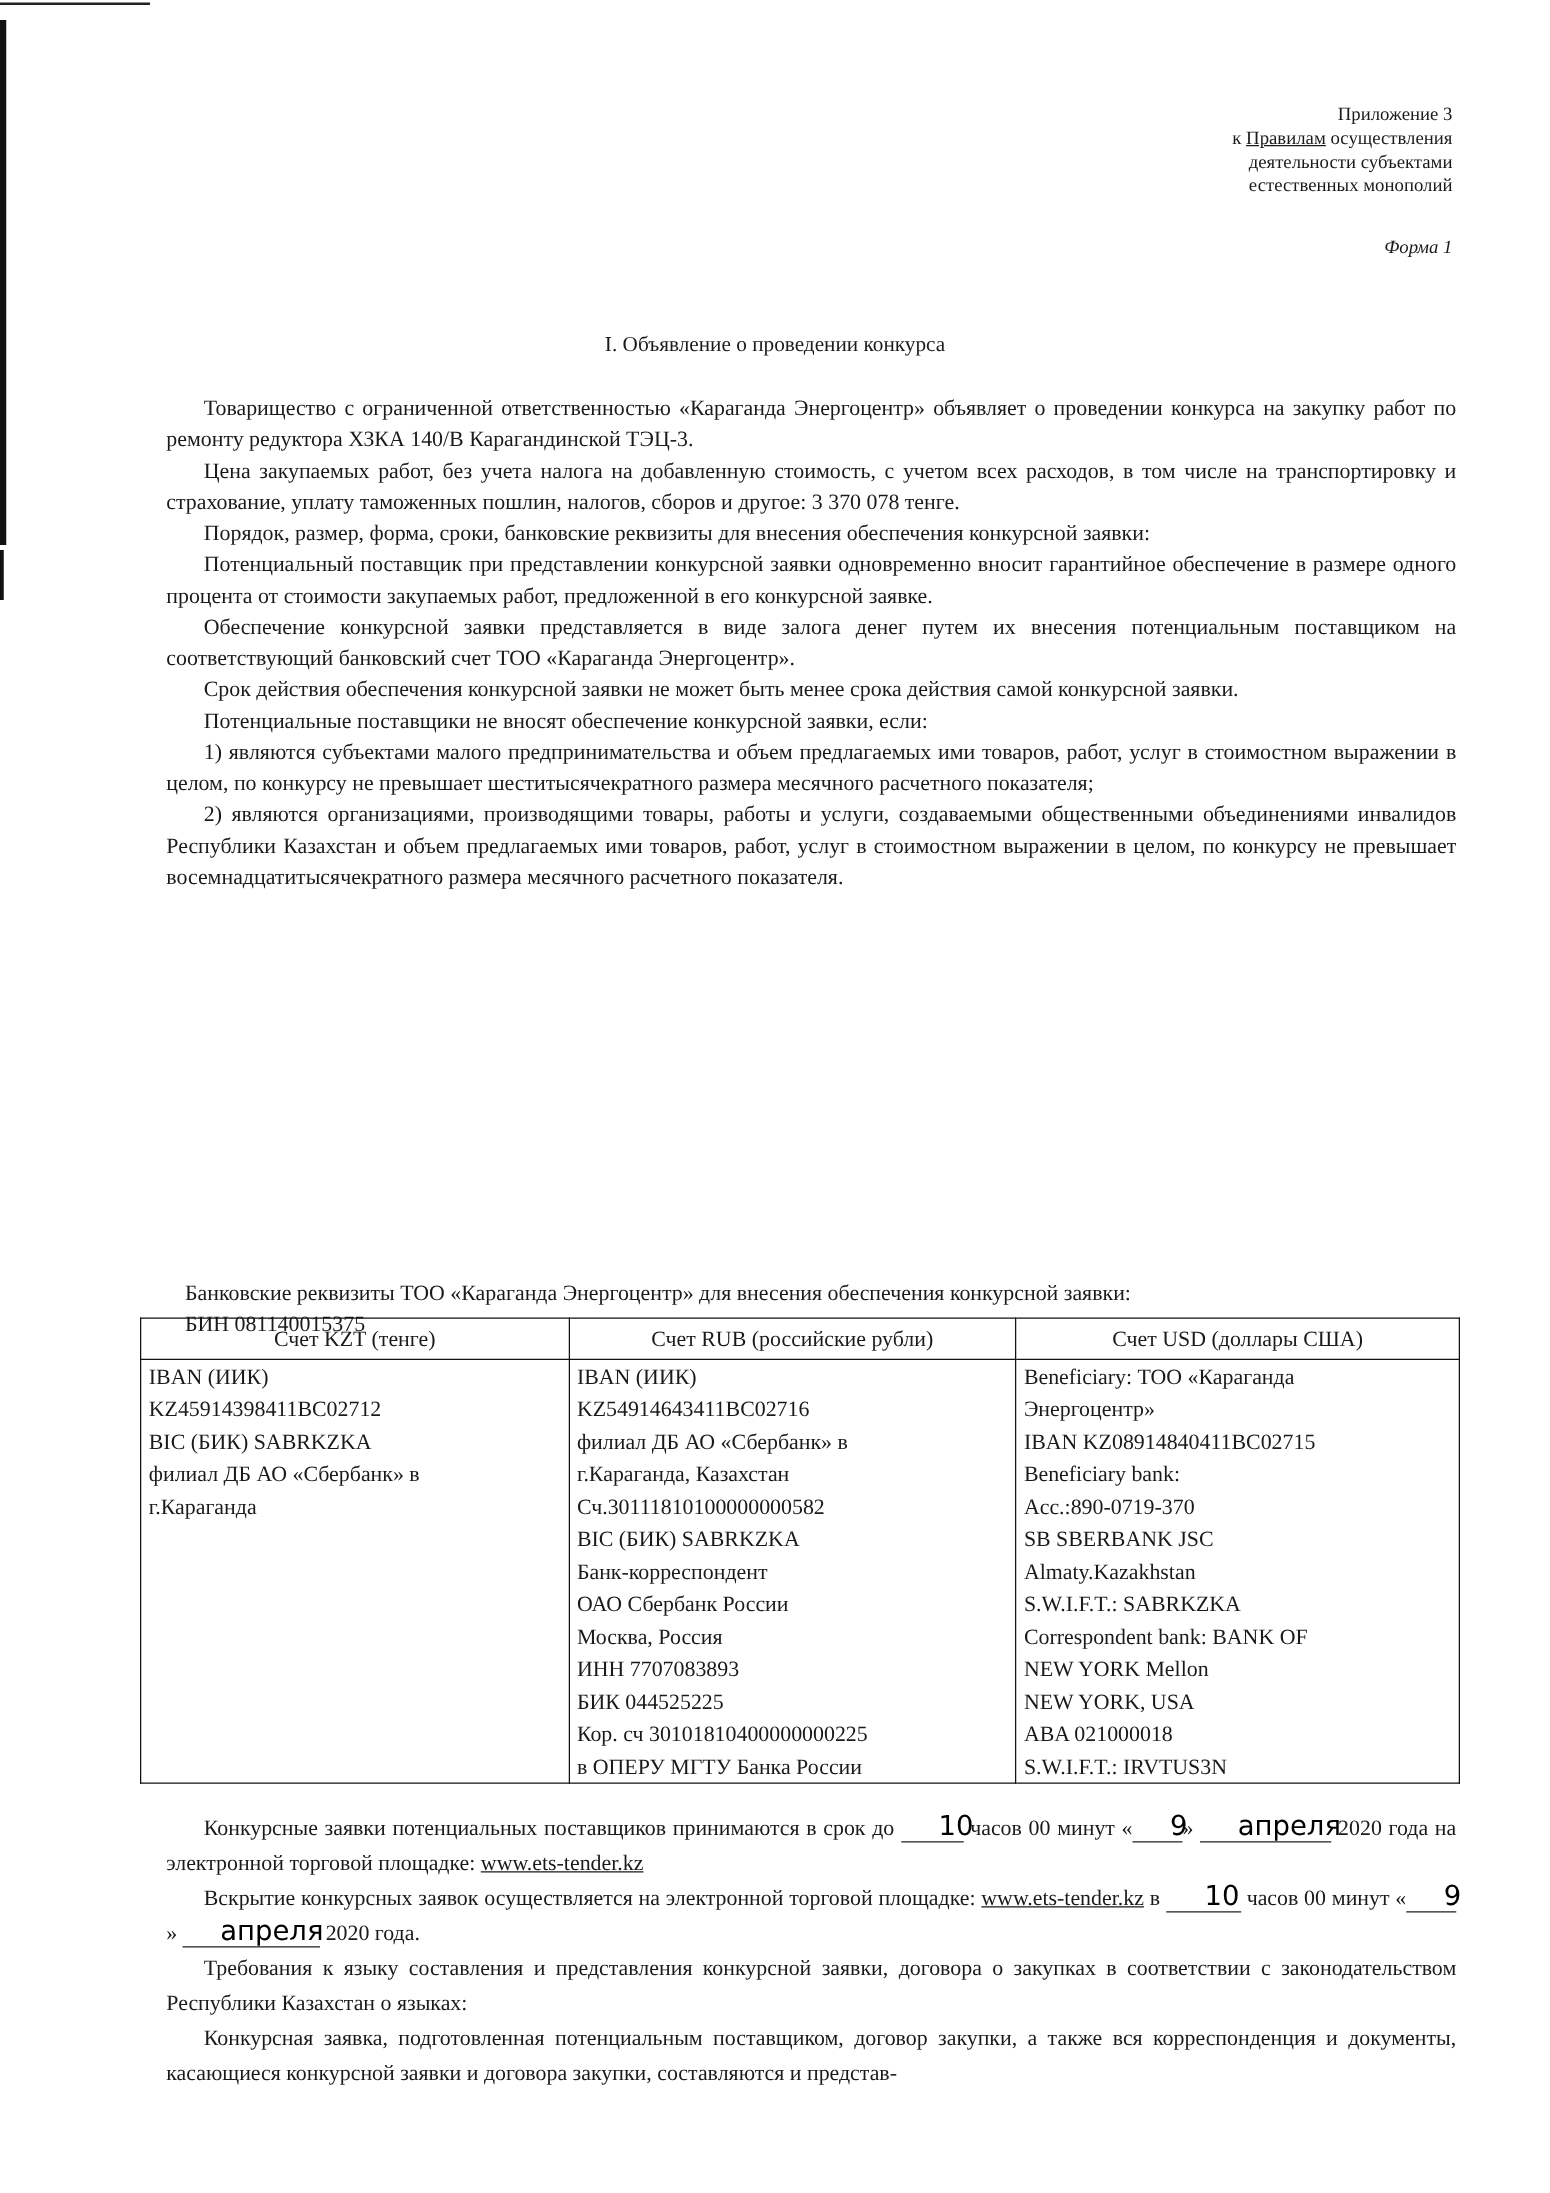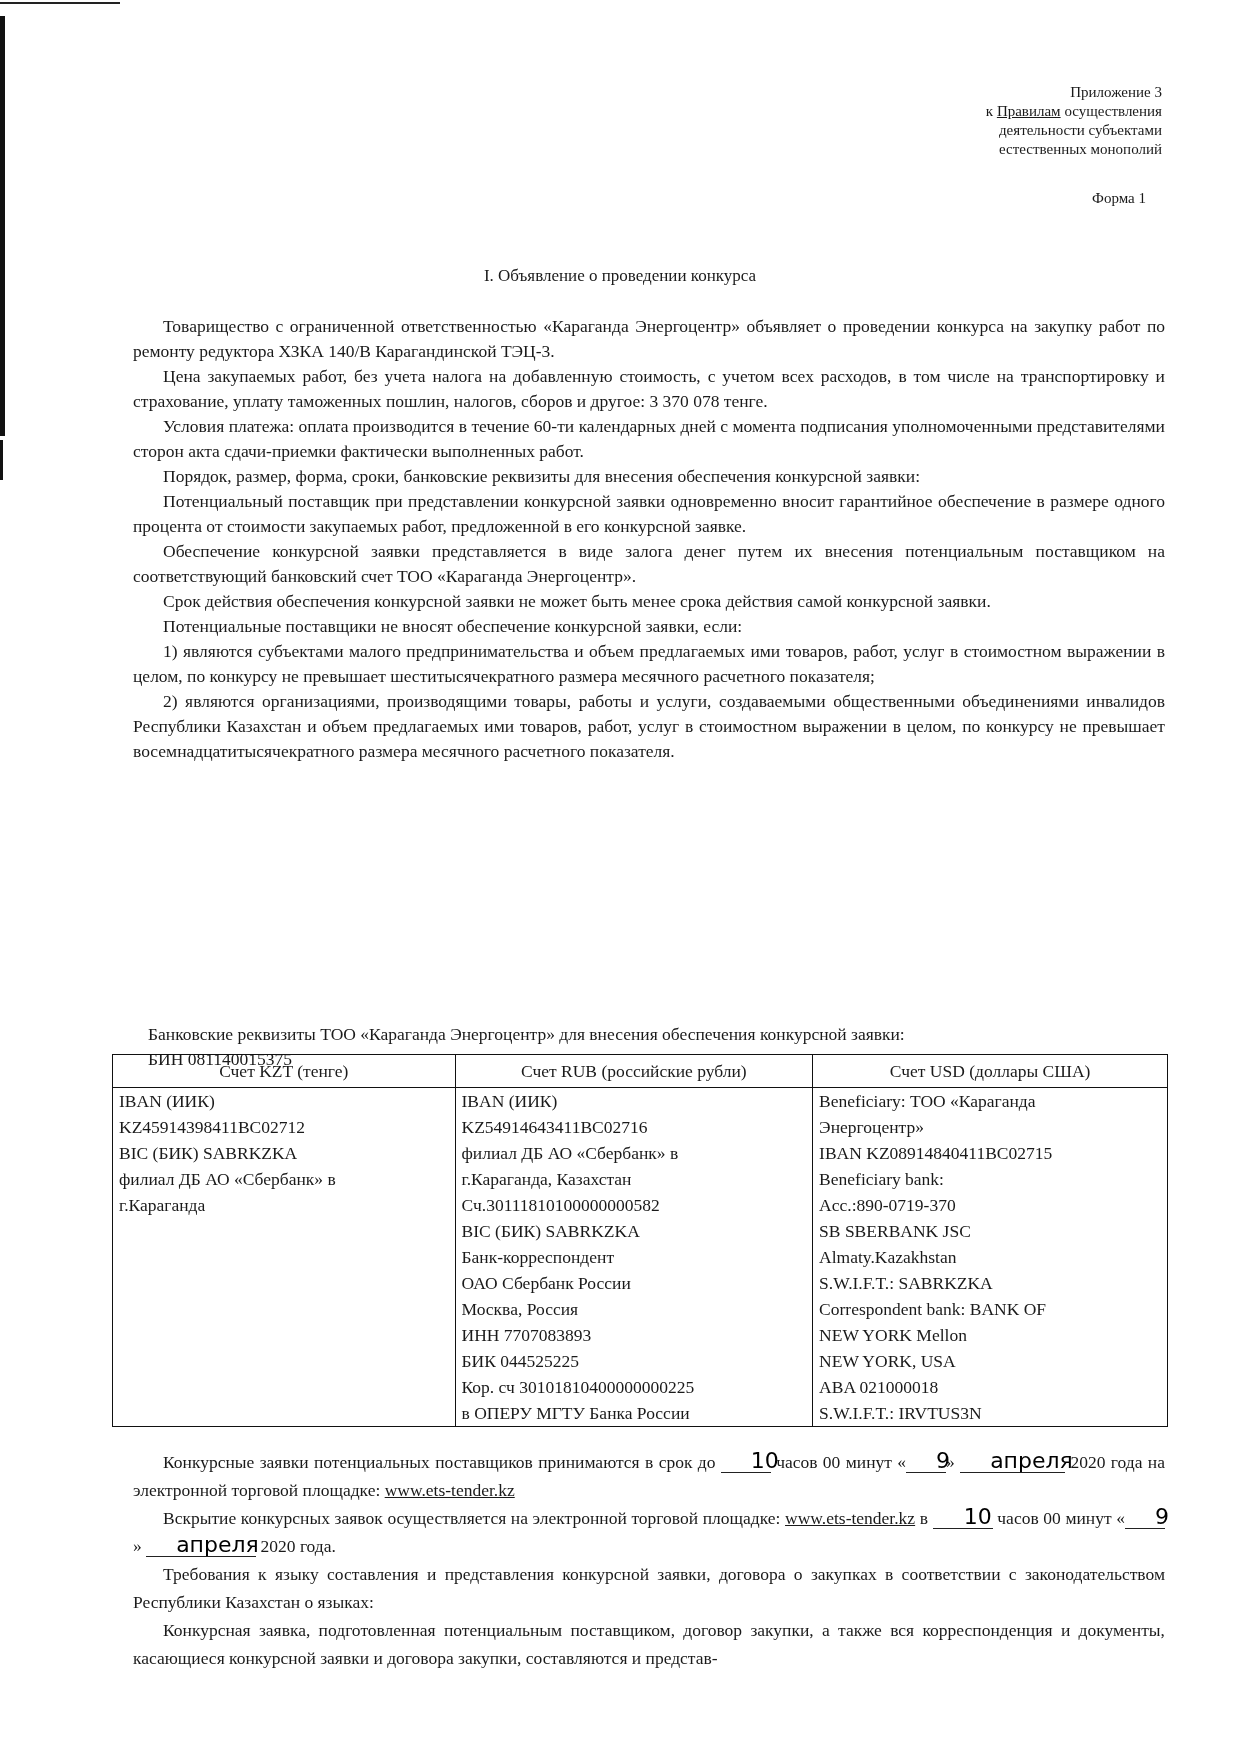--- a/index.html
+++ b/index.html
@@ -10,21 +10,21 @@
   }
   .scan-top { position: absolute; left: 0; top: 2px; width: 120px; height: 2px; background: #222; }
   .scan-left { position: absolute; left: 0; top: 16px; width: 5px; height: 420px; background: #111; }
   .scan-left2 { position: absolute; left: 0; top: 440px; width: 3px; height: 40px; background: #111; }
 
   .appendix {
     position: absolute; right: 78px; top: 83px;
     text-align: right; font-size: 15px; line-height: 19px; margin-left: 26px;
   }
   .appendix .u { text-decoration: underline; }
-  .form-label { position: absolute; right: 94px; top: 190px; font-size: 15px; }
+  .form-label { position: absolute; right: 78px; top: 190px; font-size: 15px; font-style: italic; }
 
   .title {
     position: absolute; left: 0; width: 1240px; top: 266px;
     text-align: center; font-weight: normal; font-size: 17px;
   }
 
   .body-text {
     position: absolute; left: 133px; width: 1032px; top: 314px;
     font-size: 17.5px; line-height: 25px; text-align: justify;
   }
@@ -67,21 +67,20 @@
   <div>деятельности субъектами</div>
   <div>естественных монополий</div>
 </div>
 <div class="form-label">Форма 1</div>
 
 <div class="title">I. Объявление о проведении конкурса</div>
 
 <div class="body-text">
   <p>Товарищество с ограниченной ответственностью «Караганда Энергоцентр» объявляет о проведении конкурса на закупку работ по ремонту редуктора ХЗКА 140/В Карагандинской ТЭЦ-3.</p>
   <p>Цена закупаемых работ, без учета налога на добавленную стоимость, с учетом всех расходов, в том числе на транспортировку и страхование, уплату таможенных пошлин, налогов, сборов и другое: 3 370 078 тенге.</p>
-  <p>Условия платежа: оплата производится в течение 60-ти календарных дней с момента подписания уполномоченными представителями сторон акта сдачи-приемки фактически выполненных работ.</p>
   <p>Порядок, размер, форма, сроки, банковские реквизиты для внесения обеспечения конкурсной заявки:</p>
   <p>Потенциальный поставщик при представлении конкурсной заявки одновременно вносит гарантийное обеспечение в размере одного процента от стоимости закупаемых работ, предложенной в его конкурсной заявке.</p>
   <p>Обеспечение конкурсной заявки представляется в виде залога денег путем их внесения потенциальным поставщиком на соответствующий банковский счет ТОО «Караганда Энергоцентр».</p>
   <p>Срок действия обеспечения конкурсной заявки не может быть менее срока действия самой конкурсной заявки.</p>
   <p>Потенциальные поставщики не вносят обеспечение конкурсной заявки, если:</p>
   <p>1) являются субъектами малого предпринимательства и объем предлагаемых ими товаров, работ, услуг в стоимостном выражении в целом, по конкурсу не превышает шеститысячекратного размера месячного расчетного показателя;</p>
   <p>2) являются организациями, производящими товары, работы и услуги, создаваемыми общественными объединениями инвалидов Республики Казахстан и объем предлагаемых ими товаров, работ, услуг в стоимостном выражении в целом, по конкурсу не превышает восемнадцатитысячекратного размера месячного расчетного показателя.</p>
 </div>
 
 <div class="bank-intro">

